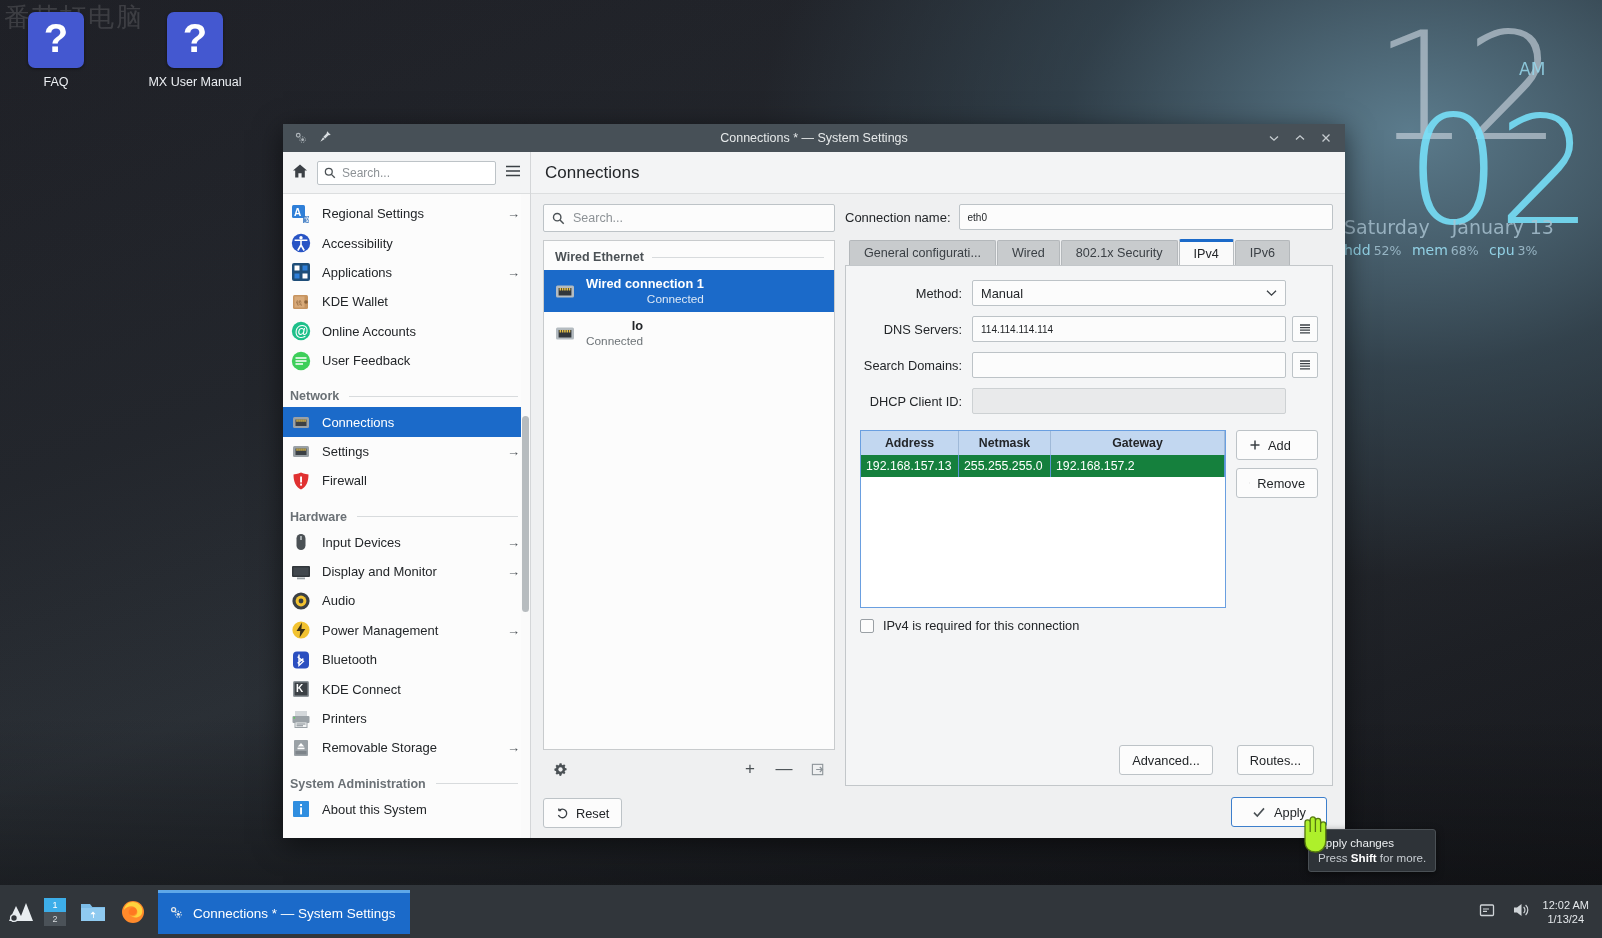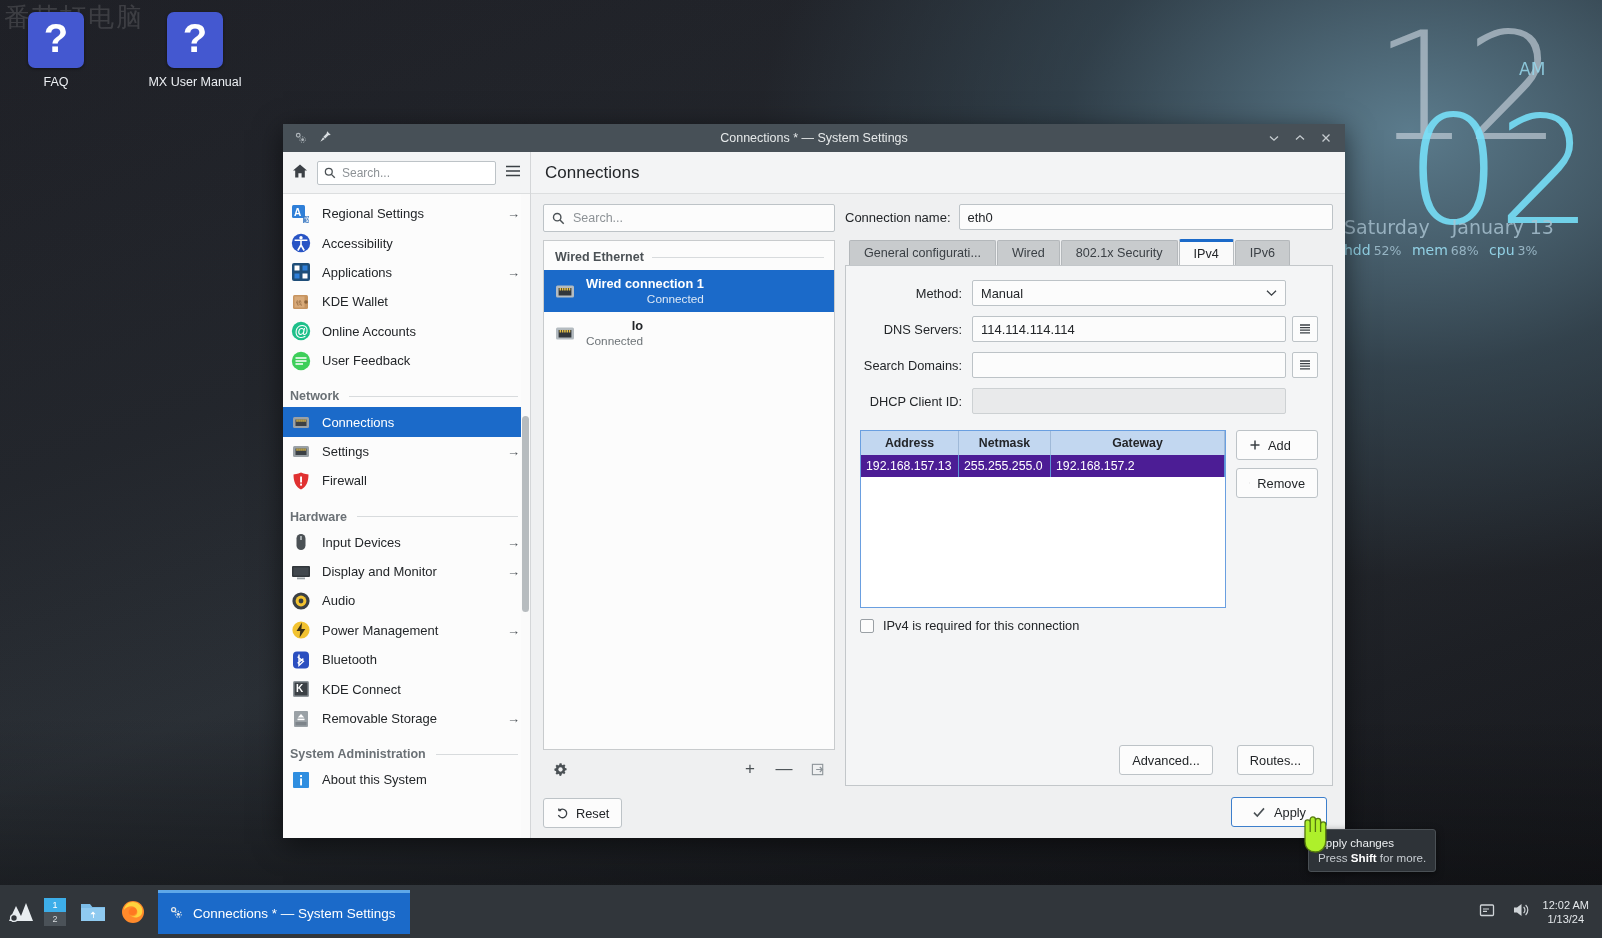--- a/index.html
+++ b/index.html
@@ -249,21 +249,21 @@
   }
 
   
   #set-col{ flex:1 1 auto; display:flex; flex-direction:column; min-width:0;}
   #conn-name-row{
     display:flex; align-items:center; gap:8px; flex:0 0 auto; margin-bottom:9px;
   }
   #conn-name-row .lbl{ font-size:13px; color:#232629; }
   .inp{
     background:#fcfcfc; border:1px solid #bdc3c7; border-radius:2px;
-    height:26px; font-size:13px; color:#232629;
+    height:26px; font-size:10px; color:#232629;
     display:flex; align-items:center; padding:0 8px;
     font-family:"Liberation Sans", sans-serif;
   }
   .inp.disabled{ background:#e9eaeb; border-color:#cdd1d3; color:#9ba0a4;}
 
   #tabstrip{ display:flex; align-items:flex-end; height:26px; flex:0 0 auto; padding-left:4px;}
   .tab{
     height:25px; padding:0 14px; font-size:12.6px; color:#3b4045;
     background:#c8cbcd; border:1px solid #b4b8bb; border-bottom:none;
     display:flex; align-items:center; margin-right:1px;
@@ -297,21 +297,21 @@
   #addr-row{ display:flex; gap:10px; align-items:flex-start; margin:2px 0 0 8px;}
   #addr-table{
     flex:1 1 auto; border:1px solid #6a9fe0; background:#fff; overflow:hidden;
     height:178px;
   }
   #addr-table .thead{ display:flex; background:#c2d7f0; }
   #addr-table .th{
     font-size:12.3px; font-weight:bold; color:#232629; text-align:center;
     padding:5px 0; border-right:1px solid #9fb9d8;
   }
-  #addr-table .tr{ display:flex; background:#4c1d95; }
+  #addr-table .tr{ display:flex; background:#15803d; }
   #addr-table .td{
     font-size:12.3px; color:#fff; padding:4px 0 4px 5px;
     border-right:1px solid #5b94d6; white-space:nowrap; overflow:hidden;
   }
   .c1{ width:98px; flex:0 0 auto;} .c2{ width:92px; flex:0 0 auto;} .c3{ flex:1 1 auto;}
   #addr-btns{ display:flex; flex-direction:column; gap:8px; flex:0 0 auto;}
   #req-row{ display:flex; align-items:center; gap:9px; margin:10px 0 0 8px;}
   .cbox{ width:14px;height:14px;border:1px solid #9aa0a5;background:#fcfcfc;border-radius:2px;flex:0 0 auto;}
   #req-row .t{ font-size:12.8px; color:#232629;}
   #pane-bottom{ margin-top:auto; display:flex; justify-content:flex-end; gap:24px; padding-right:4px;}
@@ -587,20 +587,31 @@
         <div class="sb-item">
           <svg class="ic" viewBox="0 0 22 22">
               <rect x="3" y="3" width="16" height="16" rx="1.5" fill="#8e959a"></rect>
               <rect x="4.5" y="4.5" width="13" height="13" fill="#3b4045"></rect>
               <text x="6" y="14" font-size="10" fill="#fff" font-family="Liberation Sans" font-weight="bold">K</text>
             </svg>
           <span>KDE Connect</span>
           <span class="arrow"></span>
         </div>
 
+        <div class="sb-item">
+          <svg class="ic" viewBox="0 0 22 22">
+              <rect x="5" y="3" width="12" height="5" fill="#d3d7da"></rect>
+              <rect x="2.5" y="8" width="17" height="7" rx="1" fill="#9aa1a6"></rect>
+              <rect x="3.5" y="9" width="1.6" height="1.6" fill="#5ecb5e"></rect>
+              <rect x="5" y="14" width="12" height="5.5" fill="#f2f4f5" stroke="#9aa1a6"></rect>
+              <path d="M6.5 16 H15.5 M6.5 17.8 H13" stroke="#7d848a" stroke-width="1"></path>
+            </svg>
+          <span>Printers</span>
+          <span class="arrow"></span>
+        </div>
 
         <div class="sb-item">
           <svg class="ic" viewBox="0 0 22 22">
               <rect x="4" y="3" width="14" height="16" rx="1" fill="#9aa1a6"></rect>
               <path d="M11 6 L14.2 9.4 H7.8 Z" fill="#fff"></path>
               <rect x="7.5" y="10.6" width="7" height="1.6" fill="#fff"></rect>
               <rect x="5.5" y="14" width="11" height="3.4" fill="#7d848a"></rect>
             </svg>
           <span>Removable Storage</span>
           <span class="arrow">→</span>

